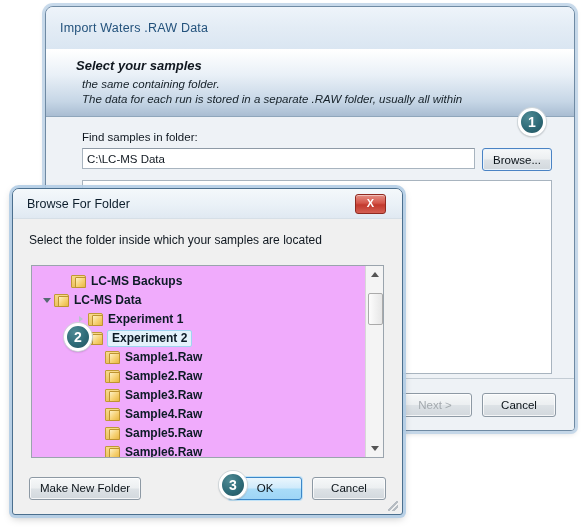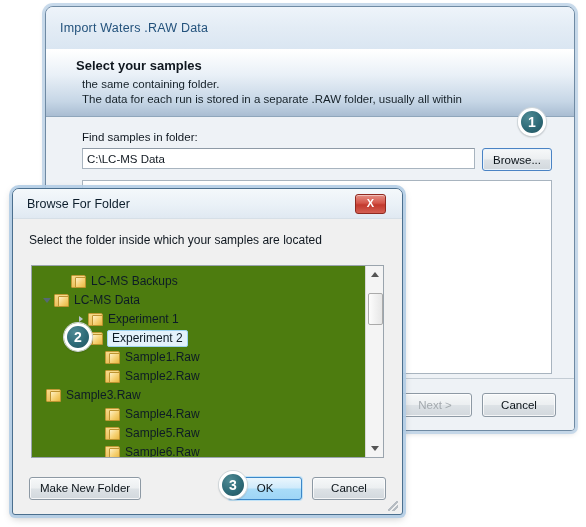--- a/index.html
+++ b/index.html
@@ -33,20 +33,21 @@
     font-size: 12.5px; color: #23527c;
     letter-spacing: .2px;
   }
   .wiz-header {
     height: 68px;
     background: linear-gradient(to bottom, #ffffff 0%, #e9f0f7 38%, #c6d6e6 78%, #a9bdd2 100%);
     border-top: 1px solid #ffffff;
     border-bottom: 1px solid #8fa6bb;
     padding: 6px 14px 0 30px;
     box-sizing: border-box;
+    font-style: italic;
   }
   .wiz-h1 { font-size: 13px; font-weight: bold; color: #10171f; margin: 2px 0 4px 0; }
   .wiz-sub { font-size: 11.5px; color: #152028; line-height: 15px; padding-left: 6px; }
 
   .wiz-body {
     background: #eef2f6;
     height: 293px;
     padding: 14px 22px 0 36px;
     box-sizing: border-box;
     position: relative;
@@ -128,27 +129,28 @@
     cursor: pointer;
     box-shadow: inset 0 1px 0 rgba(255,255,255,.45);
   }
   .close-btn span { color: #fff; font-size: 11px; font-weight: bold; line-height: 1; }
 
   .br-body { padding: 14px 16px 0 16px; }
   .br-prompt { font-size: 12px; color: #101820; margin-bottom: 18px; }
 
   .tree-wrap {
     margin: 16px 2px;
-    background: #4d7c0f;
+    background: #f0abfc;
     border: 1px solid #9aa4ad;
     height: 193px;
     display: flex;
     box-sizing: border-box;
     overflow: hidden;
     position: relative;
+    font-weight: bold;
   }
   .tree {
     flex: 1;
     padding: 6px 0 0 0;
     overflow: hidden;
   }
   .tnode {
     display: flex; align-items: center;
     height: 19px;
     font-size: 12px; color: #0d1b26;
@@ -362,21 +364,21 @@
               <span class="tlabel">Sample1.Raw</span>
             </div>
             <div class="tnode" style="padding-left: 59px;">
               <span class="expander"></span>
               <span class="folder">
                 <i class="back"></i>
                 <i class="front"></i>
               </span>
               <span class="tlabel">Sample2.Raw</span>
             </div>
-            <div class="tnode" style="">
+            <div class="tnode" style="padding-left: 59px;">
               <span class="expander"></span>
               <span class="folder">
                 <i class="back"></i>
                 <i class="front"></i>
               </span>
               <span class="tlabel">Sample3.Raw</span>
             </div>
             <div class="tnode" style="padding-left: 59px;">
               <span class="expander"></span>
               <span class="folder">

